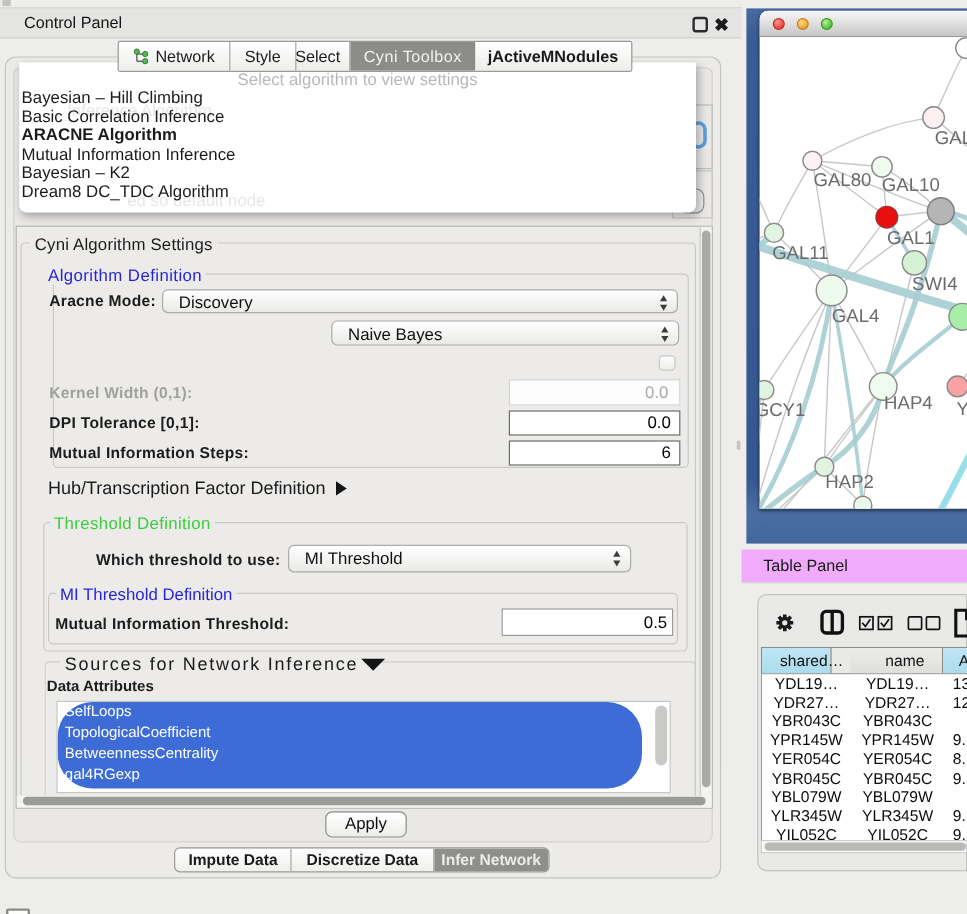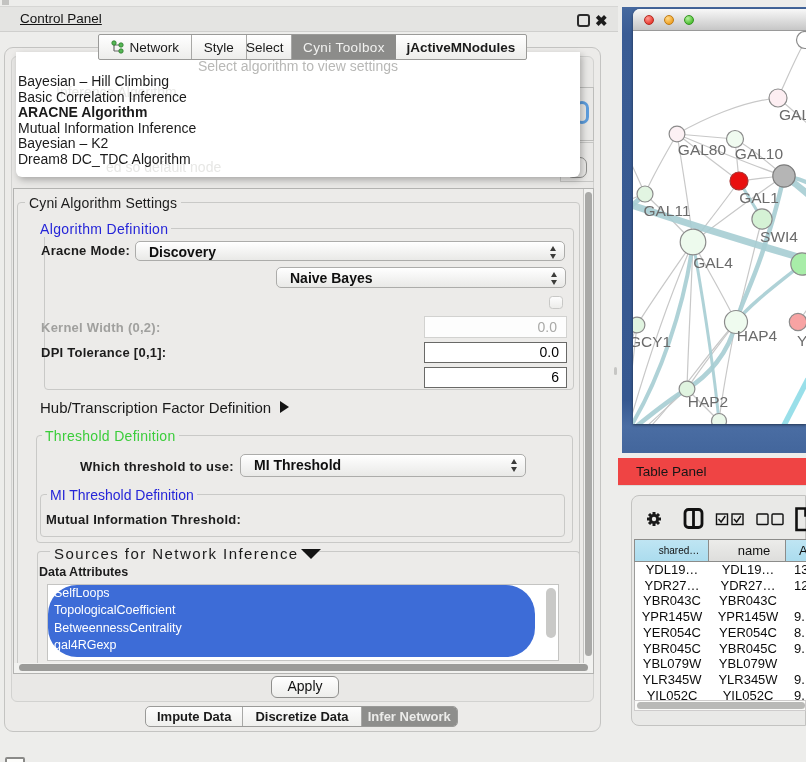--- a/index.html
+++ b/index.html
@@ -1,31 +1,31 @@
 <!DOCTYPE html>
 <html><head>
 <meta charset="utf-8">
 <style>
 html,body{margin:0;padding:0;}
 body{width:806px;height:762px;overflow:hidden;font-family:"Liberation Sans",sans-serif;background:#ededeb;}
 #page{position:relative;width:806px;height:762px;overflow:hidden;}
 .abs{position:absolute;}
 .combo{border:1px solid #acacaa;border-radius:5px;background:linear-gradient(#ffffff,#e9e9e7);box-sizing:border-box;box-shadow:inset 0 1px 0 #fff;}
-.combo .ct{position:absolute;left:13px;top:2px;font-size:14px;color:#0f0f0f;font-weight:bold;}
+.combo .ct{position:absolute;left:13px;top:2px;font-size:14px;color:#0f0f0f;}
 .combo .arr{position:absolute;right:7px;top:4px;width:7px;height:13px;}
 .combo .arr:before{content:"";position:absolute;left:0;top:0;border-left:3.5px solid transparent;border-right:3.5px solid transparent;border-bottom:5px solid #3c3c3a;}
 .combo .arr:after{content:"";position:absolute;left:0;bottom:0;border-left:3.5px solid transparent;border-right:3.5px solid transparent;border-top:5px solid #3c3c3a;}
 </style>
 </head>
 <body>
 <div id="page">
 
 <div class="abs" style="left:2px;top:0;width:7px;height:5px;background:#c3c3c1;"></div>
 <div class="abs" style="left:0;top:6px;width:618px;height:26px;background:#e4e4e2;border-top:1px solid #d6d6d4;border-bottom:1px solid #cfcfcd;box-sizing:border-box;"></div>
-<div class="abs" style="left:20px;top:11px;font-size:13.5px;color:#141414;text-decoration:underline;">Control Panel</div>
+<div class="abs" style="left:20px;top:11px;font-size:13.5px;color:#141414;">Control Panel</div>
 <div class="abs" style="left:577px;top:14px;width:9px;height:9px;border:2px solid #2b2b2b;border-radius:3px;"></div>
 <div class="abs" style="left:595px;top:12px;font-size:15px;font-weight:700;color:#1c1c1c;">✖</div>
 
 <div class="abs" style="left:4px;top:47px;width:597px;height:685px;background:#ecebe9;border:1px solid #c4c4c2;border-radius:9px;box-sizing:border-box;"></div>
 
 <div class="abs" style="left:11px;top:56px;width:583px;height:646px;background:#e9e8e6;border:1px solid #d2d2d0;border-radius:6px;box-sizing:border-box;"></div>
 
 <div class="abs" style="left:98px;top:34px;width:429px;height:26px;border:1px solid #9a9a98;border-radius:2px;overflow:hidden;display:flex;box-sizing:border-box;background:linear-gradient(#ffffff,#ededeb);z-index:6;">
   <div style="width:93px;border-right:1px solid #a8a8a6;box-sizing:border-box;display:flex;align-items:center;justify-content:center;font-size:13.5px;color:#1a1a1a;">
     <svg width="15" height="15" viewBox="0 0 15 15" style="margin-right:4px;">
@@ -54,44 +54,46 @@
       <span class="arr"></span>
 </div>
 
 <div class="abs combo" style="left:276px;top:267px;width:290px;height:21px;">
   <span class="ct">Naive Bayes</span>
       <span class="arr"></span>
 </div>
 
 <div class="abs" style="left:549px;top:296px;width:14px;height:13px;border:1px solid #c8c8c6;border-radius:3.5px;background:linear-gradient(#fdfdfd,#ececea);box-sizing:border-box;"></div>
 
-<div class="abs" style="left:41px;top:320px;font-size:13px;font-weight:700;letter-spacing:0.25px;color:#a0a09e;">Kernel Width (0,2):</div>
+<div class="abs" style="left:41px;top:320px;font-size:13px;font-weight:700;letter-spacing:0.25px;color:#a0a09e;">Kernel Width (0,1):</div>
 <div class="abs" style="left:424px;top:316px;width:143px;height:22px;background:#fdfdfd;border:1px solid #d2d2d0;box-sizing:border-box;font-size:14px;color:#a9a9a7;text-align:right;line-height:20px;padding-right:9px;">0.0</div>
 
 <div class="abs" style="left:41px;top:345px;font-size:13px;font-weight:700;letter-spacing:0.25px;color:#1c1c1c;">DPI Tolerance [0,1]:</div>
 <div class="abs" style="left:424px;top:342px;width:143px;height:21px;background:#ffffff;border:1.5px solid #696967;box-sizing:border-box;font-size:14px;color:#000;text-align:right;line-height:18px;padding-right:7px;">0.0</div>
 
+<div class="abs" style="left:41px;top:370px;font-size:13px;font-weight:700;letter-spacing:0.25px;color:#1c1c1c;">Mutual Information Steps:</div>
 <div class="abs" style="left:424px;top:367px;width:143px;height:21px;background:#ffffff;border:1.5px solid #696967;box-sizing:border-box;font-size:14px;color:#000;text-align:right;line-height:18px;padding-right:7px;">6</div>
 
 <div class="abs" style="left:40px;top:399px;font-size:15px;color:#1a1a1a;">Hub/Transcription Factor Definition</div>
 <div class="abs" style="left:280px;top:401px;width:0;height:0;border-left:9px solid #141414;border-top:6px solid transparent;border-bottom:6px solid transparent;"></div>
 
 <div class="abs" style="left:36px;top:435px;width:537px;height:108px;border:1px solid #c9c9c7;border-radius:4px;box-sizing:border-box;"></div>
 <div class="abs" style="left:42px;top:428px;background:#ecebe9;padding:0 3px;font-size:14px;letter-spacing:0.3px;color:#3bcd3b;">Threshold Definition</div>
 
 <div class="abs" style="left:80px;top:459px;font-size:13px;font-weight:700;letter-spacing:0.25px;color:#1c1c1c;">Which threshold to use:</div>
 <div class="abs combo" style="left:240px;top:454px;width:286px;height:23px;">
   <span class="ct">MI Threshold</span>
       <span class="arr"></span>
 </div>
 
 <div class="abs" style="left:40px;top:494px;width:525px;height:43px;border:1px solid #c9c9c7;border-radius:4px;box-sizing:border-box;"></div>
 <div class="abs" style="left:47px;top:487px;background:#ecebe9;padding:0 3px;font-size:14px;color:#2525d8;">MI Threshold Definition</div>
 
 <div class="abs" style="left:46px;top:512px;font-size:13px;font-weight:700;letter-spacing:0.25px;color:#1c1c1c;">Mutual Information Threshold:</div>
+<div class="abs" style="left:418px;top:507px;width:143px;height:23px;background:#ffffff;border:1px solid #9a9a98;box-sizing:border-box;font-size:14px;color:#000;text-align:right;line-height:21px;padding-right:4px;">0.5</div>
 
 <div class="abs" style="left:37px;top:551px;width:543px;height:121px;border:1px solid #c9c9c7;border-radius:4px;border-bottom:none;box-sizing:border-box;"></div>
 <div class="abs" style="left:50px;top:545px;background:#ecebe9;padding:0 4px;font-size:15px;letter-spacing:1.45px;color:#1a1a1a;">Sources for Network Inference</div>
 <div class="abs" style="left:301px;top:549px;width:0;height:0;border-top:10px solid #141414;border-left:10px solid transparent;border-right:10px solid transparent;"></div>
 <div class="abs" style="left:39px;top:565px;font-size:12.5px;font-weight:700;color:#1c1c1c;">Data Attributes</div>
 
 <div class="abs" style="left:47px;top:584px;width:512px;height:77px;background:#ffffff;border:1px solid #c4c4c2;box-sizing:border-box;overflow:hidden;">
   <div style="position:absolute;left:0;top:0;width:487px;height:72px;background:#3d6cd7;color:#ffffff;font-size:12.5px;line-height:17.4px;padding-left:6px;box-sizing:border-box;border-radius:29px;">SelfLoops<br>TopologicalCoefficient<br>BetweennessCentrality<br>gal4RGexp</div>
   <div style="position:absolute;left:498px;top:3px;width:10px;height:50px;background:#c9c9c7;border-radius:5px;"></div>
 </div>
@@ -209,21 +211,21 @@
     <text x="34" y="185" text-anchor="middle">GAL11</text>
     <text x="146" y="211" text-anchor="middle">SWI4</text>
     <text x="80" y="237" text-anchor="middle">GAL4</text>
     <text x="17" y="316" text-anchor="middle">GCY1</text>
     <text x="124" y="310" text-anchor="middle">HAP4</text>
     <text x="164" y="315">YM</text>
     <text x="75" y="376" text-anchor="middle">HAP2</text>
   </g>
 </svg>
 
-<div class="abs" style="left:618px;top:458px;width:188px;height:28px;background:#ef4444;border-bottom:1px solid #dadad8;box-sizing:border-box;">
+<div class="abs" style="left:618px;top:458px;width:188px;height:28px;background:#f0abfc;border-bottom:1px solid #dadad8;box-sizing:border-box;">
   <div style="position:absolute;left:18px;top:6px;font-size:13.5px;color:#161616;">Table Panel</div>
 </div>
 <div class="abs" style="left:631px;top:495px;width:175px;height:231px;background:#e9e9e7;border:1px solid #c3c3c1;border-radius:8px 0 0 8px;box-sizing:border-box;"></div>
 <svg class="abs" style="left:636px;top:505px;" width="170" height="28" viewBox="0 0 170 28" id="toolsvg">
 
   <g transform="translate(18,14)">
     <g stroke="#1a1a1a" stroke-width="3">
       <line x1="0" y1="-7" x2="0" y2="7"></line>
       <line x1="-7" y1="0" x2="7" y2="0"></line>
       <line x1="-5" y1="-5" x2="5" y2="5"></line>
@@ -246,21 +248,21 @@
   </g>
 
   <g fill="none" stroke="#111" stroke-width="2.6">
     <path d="M160.5,3.5 h9 l7,7 v14.5 h-16 z"></path>
     <path d="M169.5,3.5 v7 h7"></path>
   </g>
 </svg>
 
 <div class="abs" style="left:634px;top:539px;width:172px;height:172px;overflow:hidden;">
   <div style="position:absolute;left:0;top:0;width:172px;height:23px;border:1px solid #8c8c8a;box-sizing:border-box;">
-    <div style="position:absolute;left:0;top:0;width:74px;height:21px;background:linear-gradient(#bfe5f3,#abdcee);border-right:1px solid #8c8c8a;box-sizing:border-box;text-align:center;text-indent:15px;line-height:21px;font-size:10px;color:#111;">shared…</div>
+    <div style="position:absolute;left:0;top:0;width:58px;height:21px;background:linear-gradient(#bfe5f3,#abdcee);border-right:1px solid #8c8c8a;box-sizing:border-box;text-align:center;text-indent:15px;line-height:21px;font-size:13px;color:#111;">shared…</div>
     <div style="position:absolute;left:74px;top:0;width:77px;height:21px;background:linear-gradient(#ececea,#dededc);border-right:1px solid #8c8c8a;box-sizing:border-box;text-align:center;text-indent:14px;line-height:21px;font-size:13px;color:#111;">name</div>
     <div style="position:absolute;left:151px;top:0;width:21px;height:21px;background:linear-gradient(#bfe5f3,#abdcee);box-sizing:border-box;overflow:hidden;">
           <span style="position:absolute;left:13px;top:0;line-height:21px;font-size:13px;color:#111;">Av</span>
         </div>
   </div>
   <div style="position:absolute;left:0;top:23px;width:172px;height:149px;background:#ffffff;border-left:1px solid #9c9c9a;box-sizing:border-box;font-size:13px;color:#0c0c0c;">
     <div style="position:absolute;left:0;top:0;width:74px;text-align:center;line-height:15.7px;">YDL19…<br>YDR27…<br>YBR043C<br>YPR145W<br>YER054C<br>YBR045C<br>YBL079W<br>YLR345W<br>YIL052C</div>
     <div style="position:absolute;left:75px;top:0;width:76px;text-align:center;line-height:15.7px;">YDL19…<br>YDR27…<br>YBR043C<br>YPR145W<br>YER054C<br>YBR045C<br>YBL079W<br>YLR345W<br>YIL052C</div>
     <div style="position:absolute;left:159px;top:0;line-height:15.7px;">13<br>12<br>&nbsp;<br>9.<br>8.<br>9.<br>&nbsp;<br>9.<br>9.</div>
   </div>

